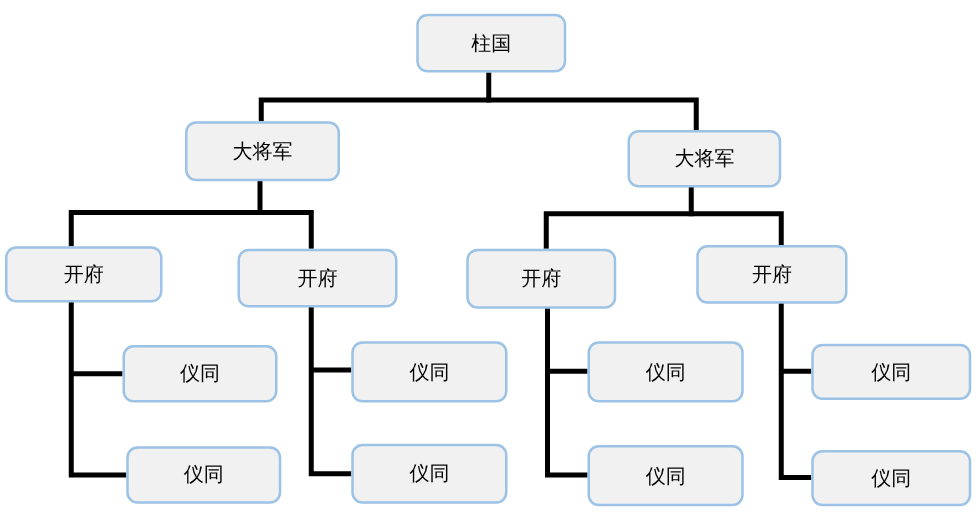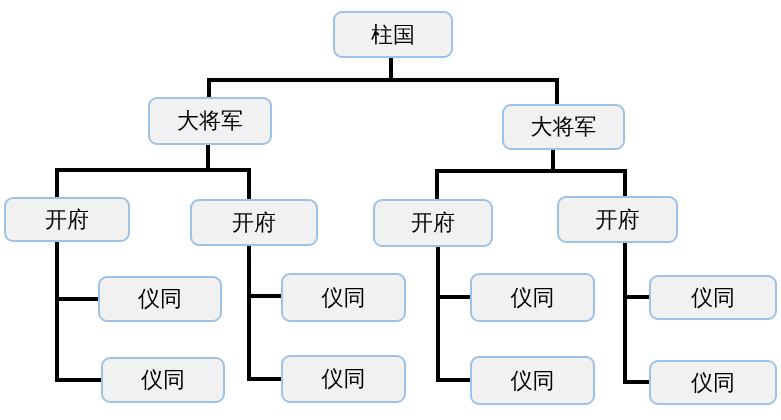--- a/index.html
+++ b/index.html
@@ -31,21 +31,21 @@
   }
   .node {
     position: absolute;
     box-sizing: border-box;
     background: #f1f1f2;
     border: 2px solid #9cc2e5;
     border-radius: 9px;
     display: flex;
     align-items: center;
     justify-content: center;
-    font-size: 22px;
+    font-size: 16px;
     line-height: 1;
     color: #000000;
     white-space: nowrap;
   }
   
   [data-name="node-zhuguo"]          { left: 333px; top: 11px;  width: 120px; height: 47px; }
   [data-name="node-dajiangjun-left"] { left: 148px; top: 97px;  width: 124px; height: 48px; }
   [data-name="node-dajiangjun-right"]{ left: 502px; top: 104px; width: 123px; height: 46px; }
   [data-name="node-kaifu-1"]         { left: 4px;   top: 197px; width: 126px; height: 45px; }
   [data-name="node-kaifu-2"]         { left: 190px; top: 199px; width: 128px; height: 47px; }

